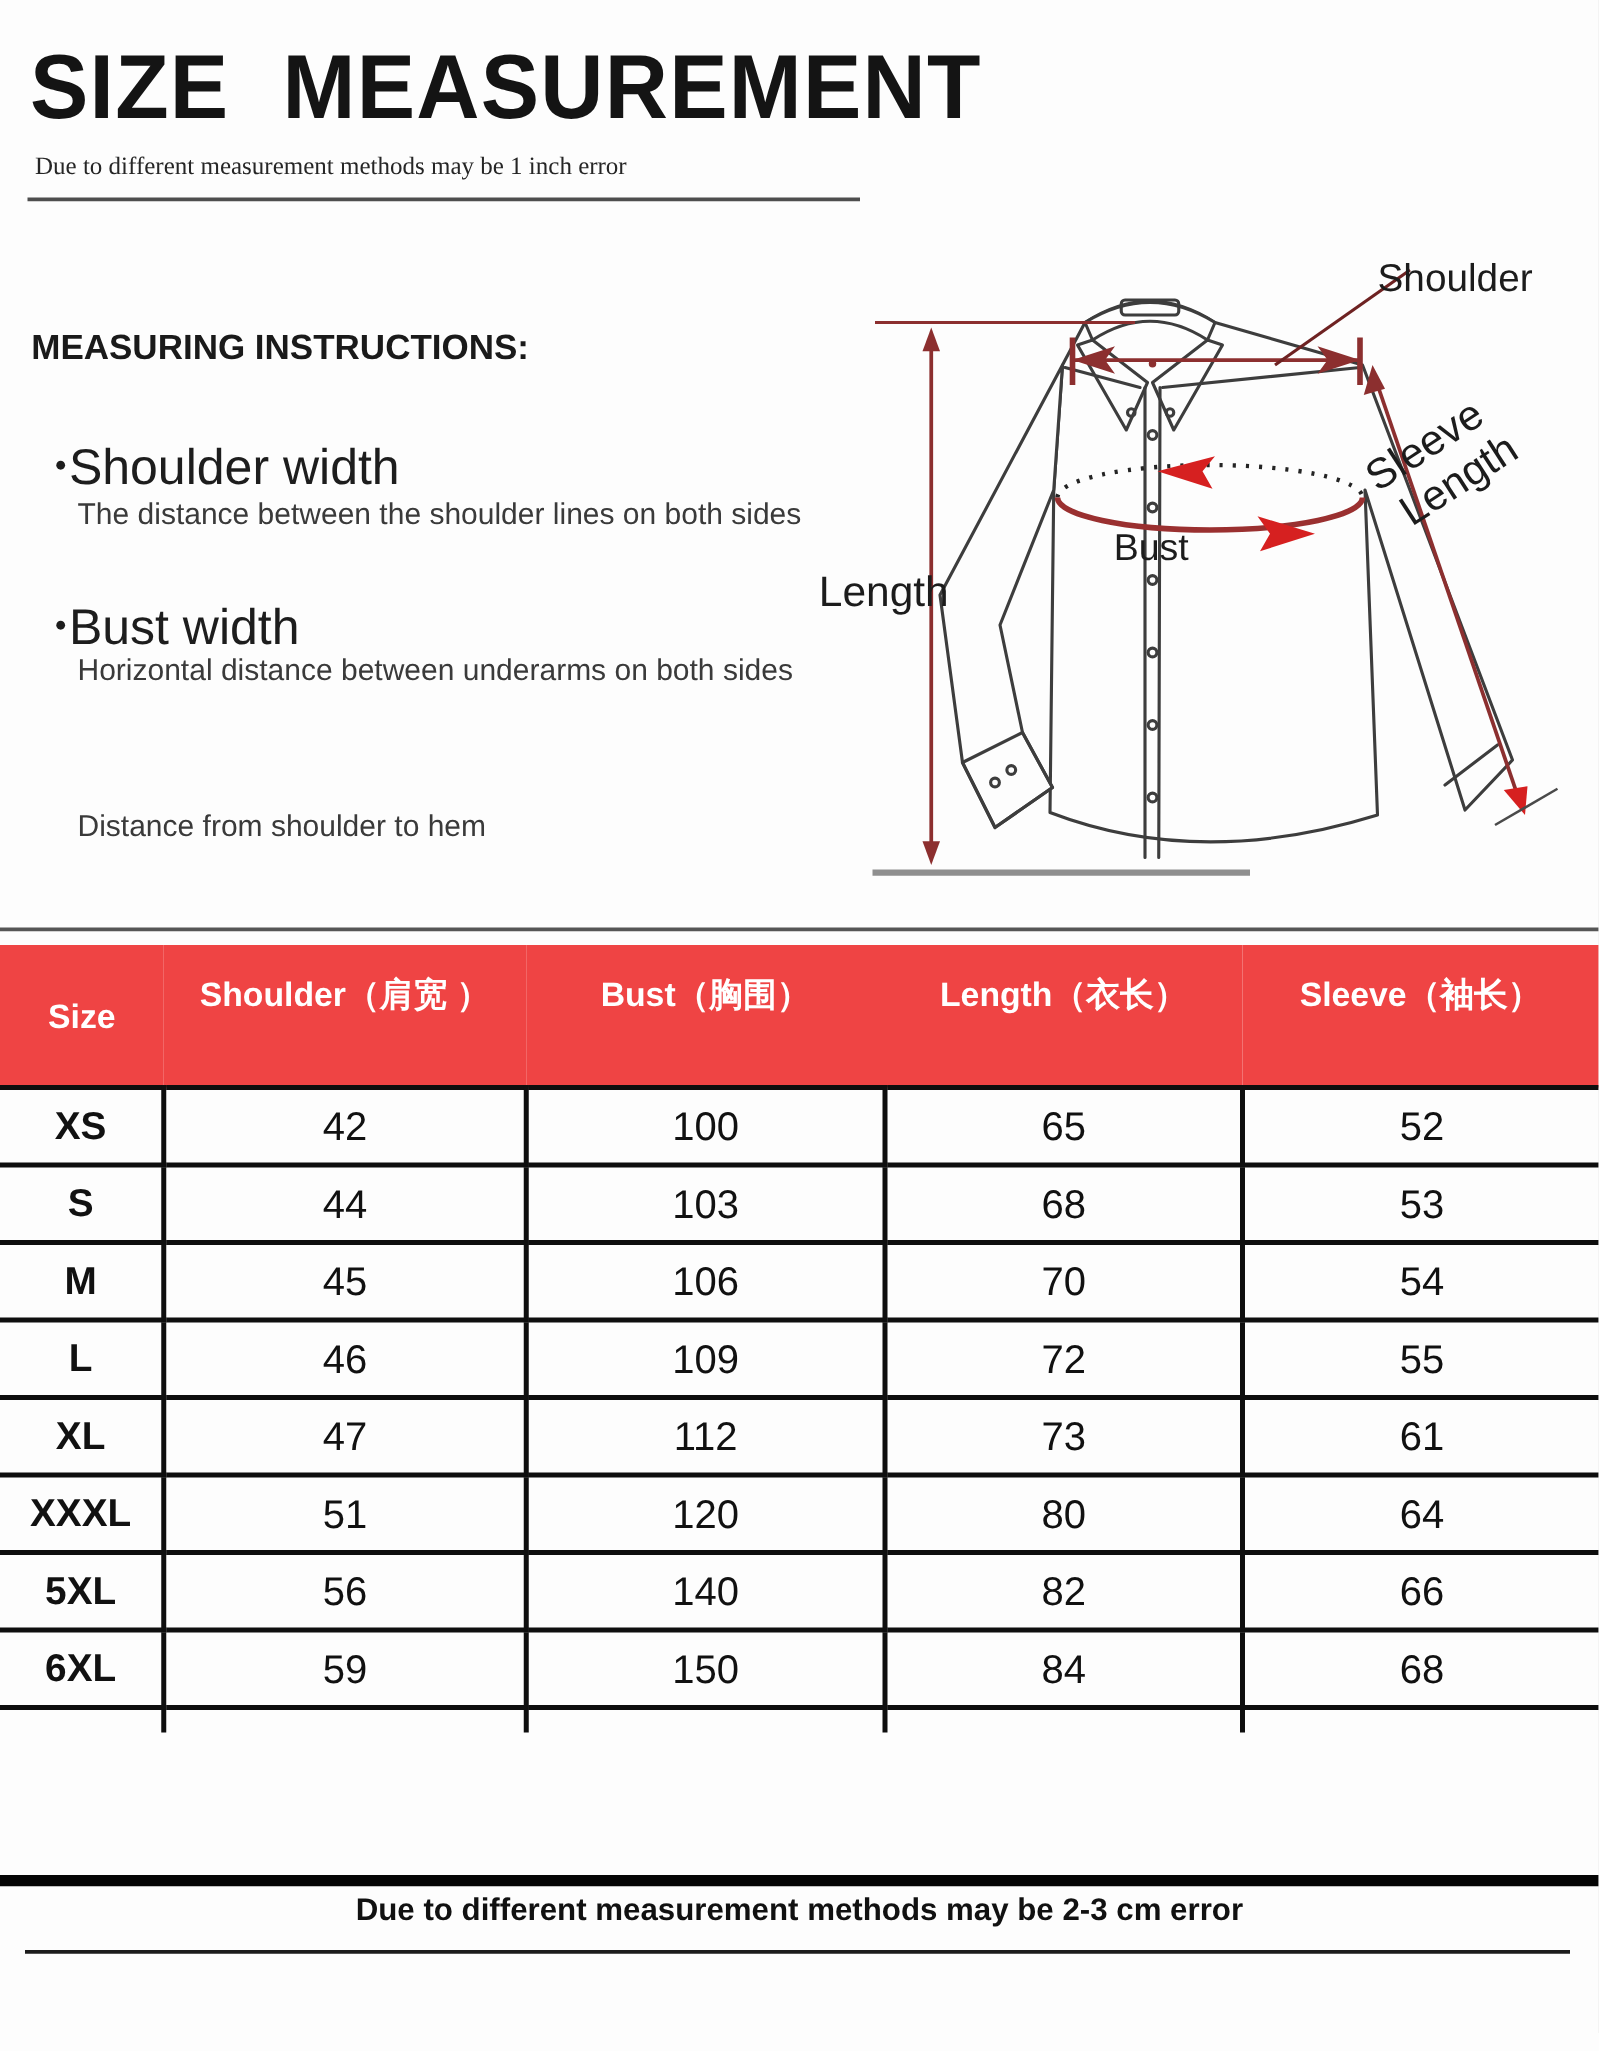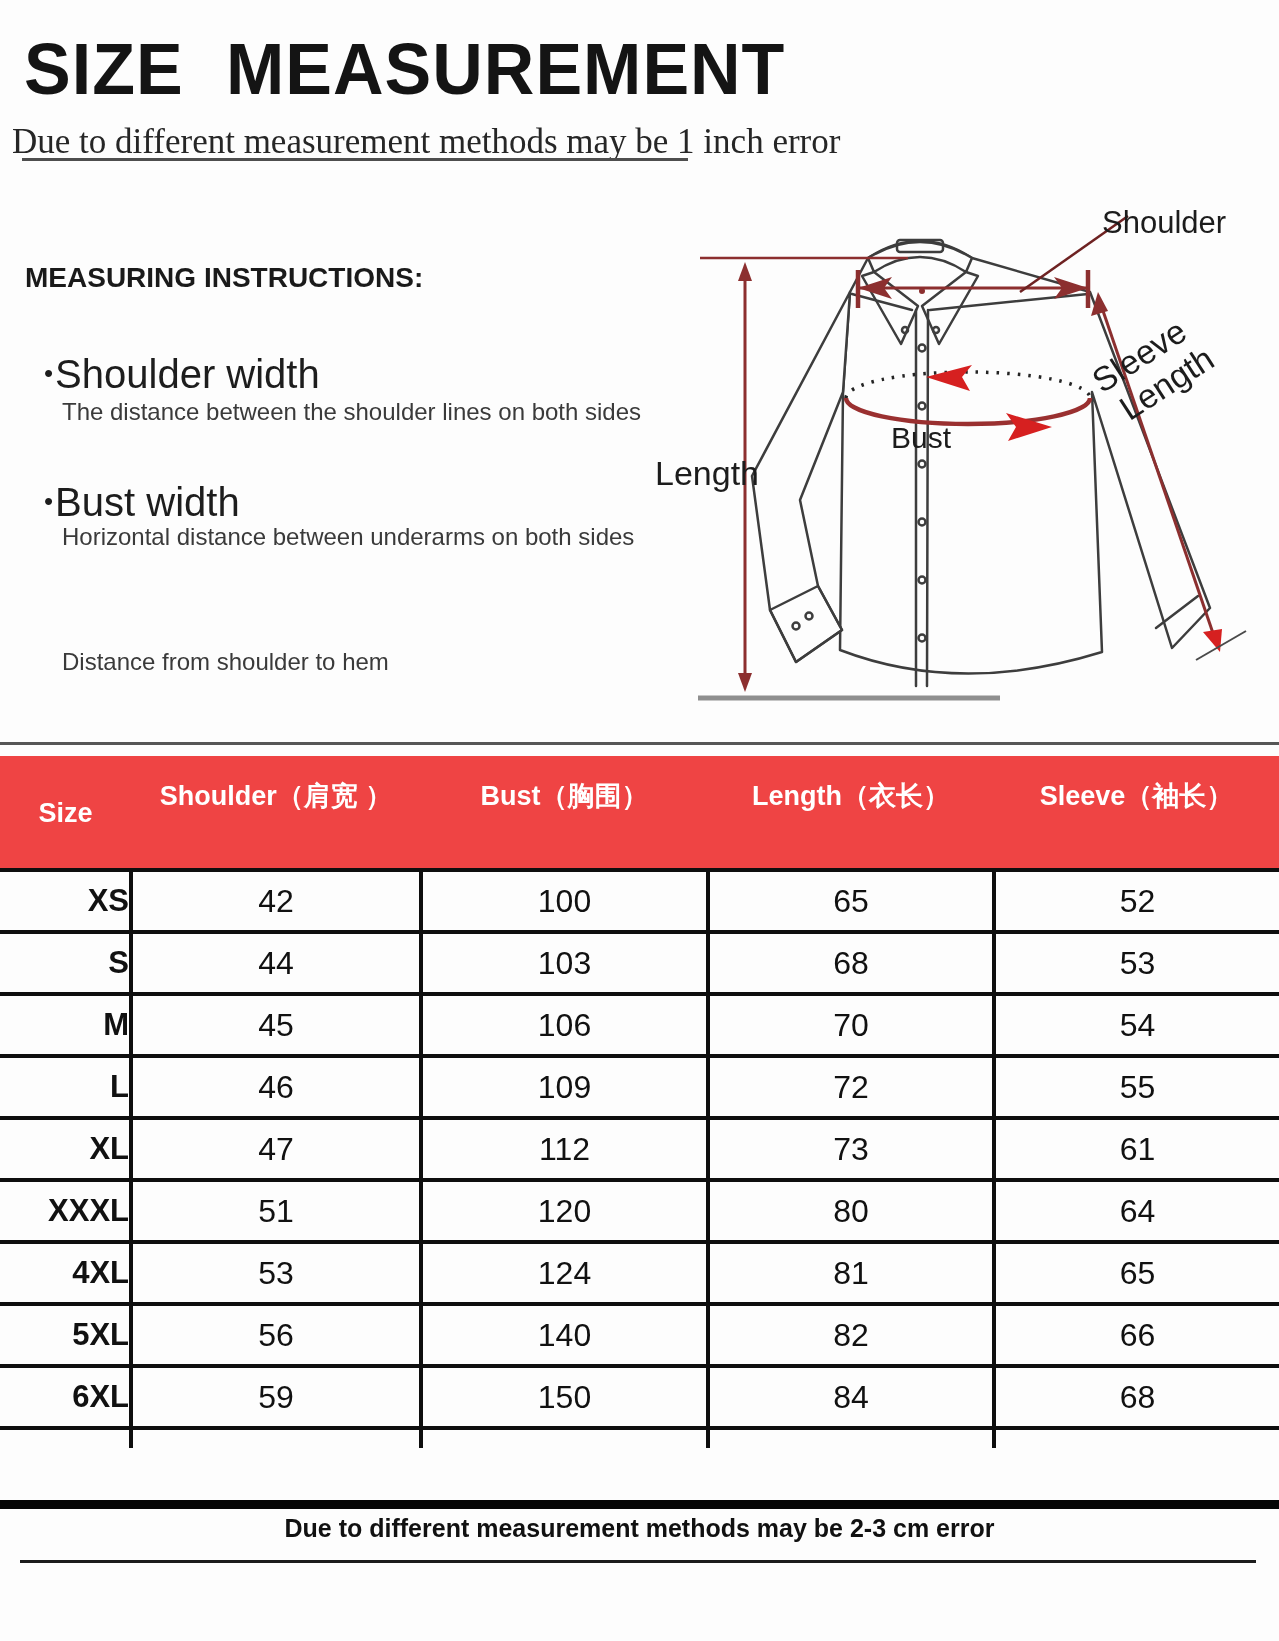--- a/index.html
+++ b/index.html
@@ -10,22 +10,22 @@
   }
   .abs { position:absolute; }
 
   
   .page-title {
     left:24px; top:30px; font-size:70px; line-height:1.1; font-weight:800;
     letter-spacing:1px; word-spacing:22px; color:#141414;
     transform:scaleY(1.04); transform-origin:top left; white-space:nowrap;
   }
   .page-subtitle {
-    left:12px; top:122px; font-family:"Liberation Serif", serif;
-    font-size:35px; color:#262626; white-space:nowrap;
+    left:28px; top:122px; font-family:"Liberation Serif", serif;
+    font-size:20px; color:#262626; white-space:nowrap;
   }
   .rule-1 { left:22px; top:158px; width:666px; height:3px; background:#4e4e4e; }
 
   
   .mi-heading { left:25px; top:262px; font-size:28px; font-weight:700; color:#1a1a1a; white-space:nowrap; }
   .mi-term { font-size:40px; color:#1d1d1d; white-space:nowrap; }
   .mi-term .bullet { font-size:26px; vertical-align:6px; margin-right:2px; }
   .mi-def  { font-size:24px; color:#3a3a3a; white-space:nowrap; }
   .t1 { left:44px; top:352px; } .d1 { left:62px; top:398px; }
   .t2 { left:44px; top:480px;text-align:center; } .d2 { left:62px; top:523px; }
@@ -48,21 +48,21 @@
   .size-table th {
     border:0; color:#ffffff; font-size:27px; font-weight:700;
     text-align:center; vertical-align:top; padding-top:22px;
   }
   .size-table th.size-th { padding-top:42px; font-size:27px; }
   .size-table td {
     border:4px solid #0e0e0e; text-align:center; vertical-align:middle;
     font-size:32px; color:#111; height:58px; padding:0;
   }
   .size-table td.size-cell { font-weight:700; font-size:31px; }
-  .size-table td:first-child { border-left:0;text-align:right; }
+  .size-table td:first-child { border-left:0; }
   .size-table td:last-child  { border-right:0; }
   .size-table tr.stub td { height:18px; border-bottom:0; }
   .thick-rule { left:0; top:1500px; width:1279px; height:9px; background:#050505; }
 
   
   .footer-note { left:0; top:1514px; width:1279px; text-align:center;
     font-size:25px; font-weight:700; color:#111; }
   .rule-3 { left:20px; top:1560px; width:1236px; height:3px; background:#1c1c1c; }
 </style>
 </head>
@@ -214,27 +214,20 @@
           <td>61</td>
         </tr>
         <tr>
           <td class="size-cell">XXXL</td>
           <td>51</td>
           <td>120</td>
           <td>80</td>
           <td>64</td>
         </tr>
         <tr>
-          <td class="size-cell">4XL</td>
-          <td>53</td>
-          <td>124</td>
-          <td>81</td>
-          <td>65</td>
-        </tr>
-        <tr>
           <td class="size-cell">5XL</td>
           <td>56</td>
           <td>140</td>
           <td>82</td>
           <td>66</td>
         </tr>
         <tr>
           <td class="size-cell">6XL</td>
           <td>59</td>
           <td>150</td>

